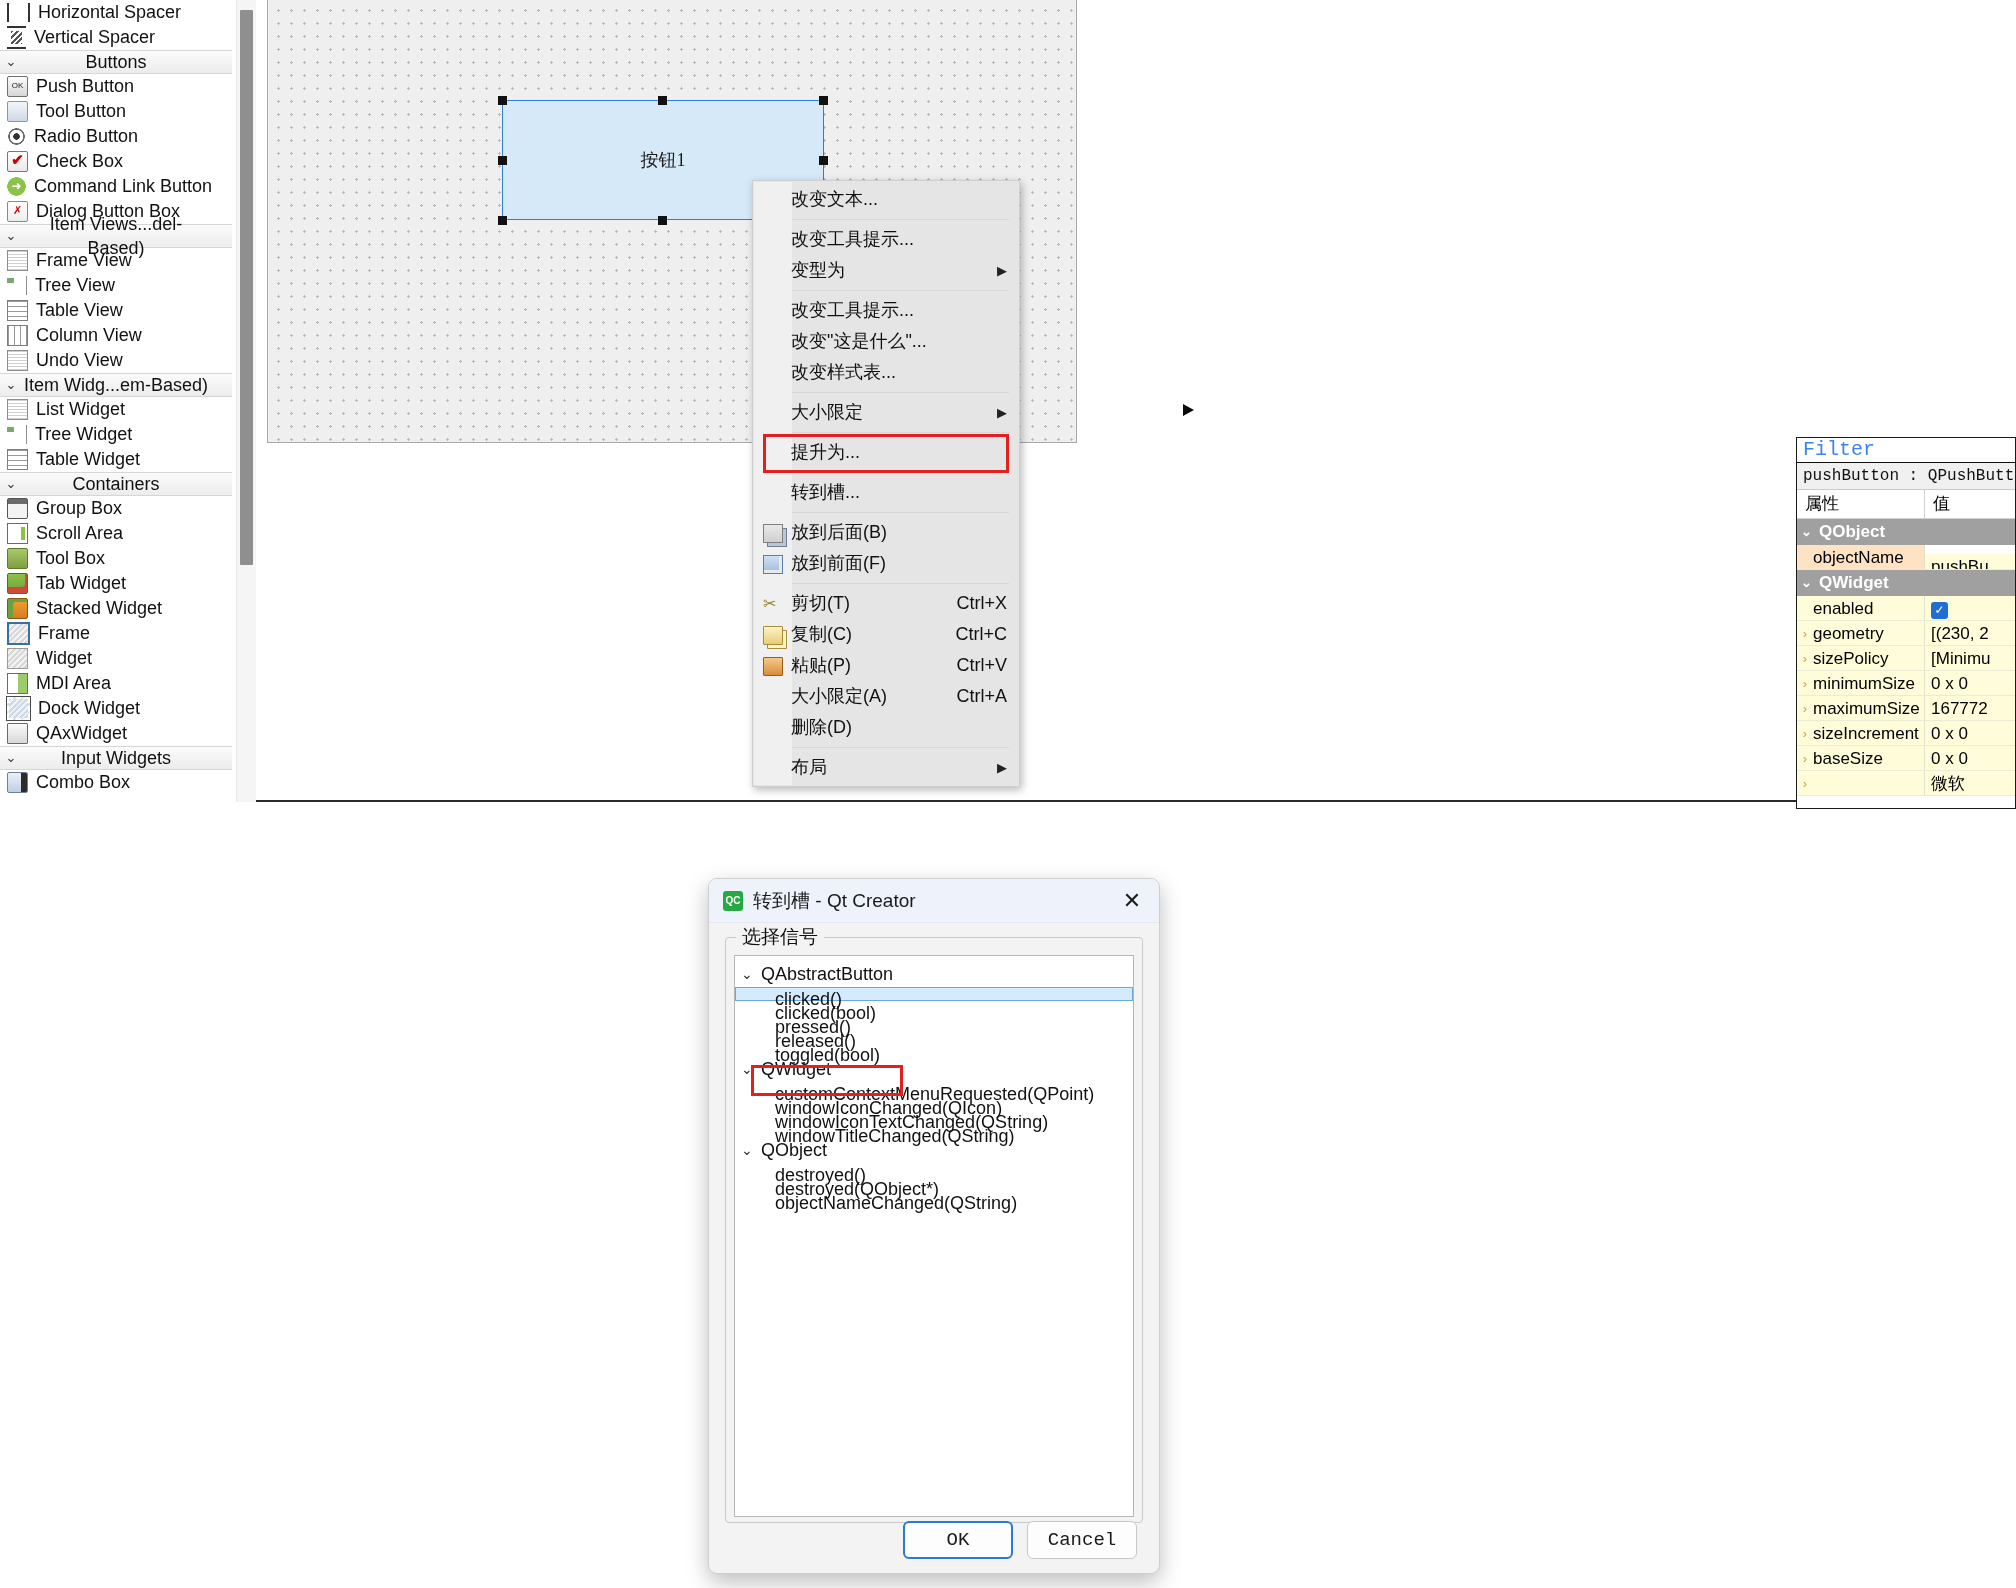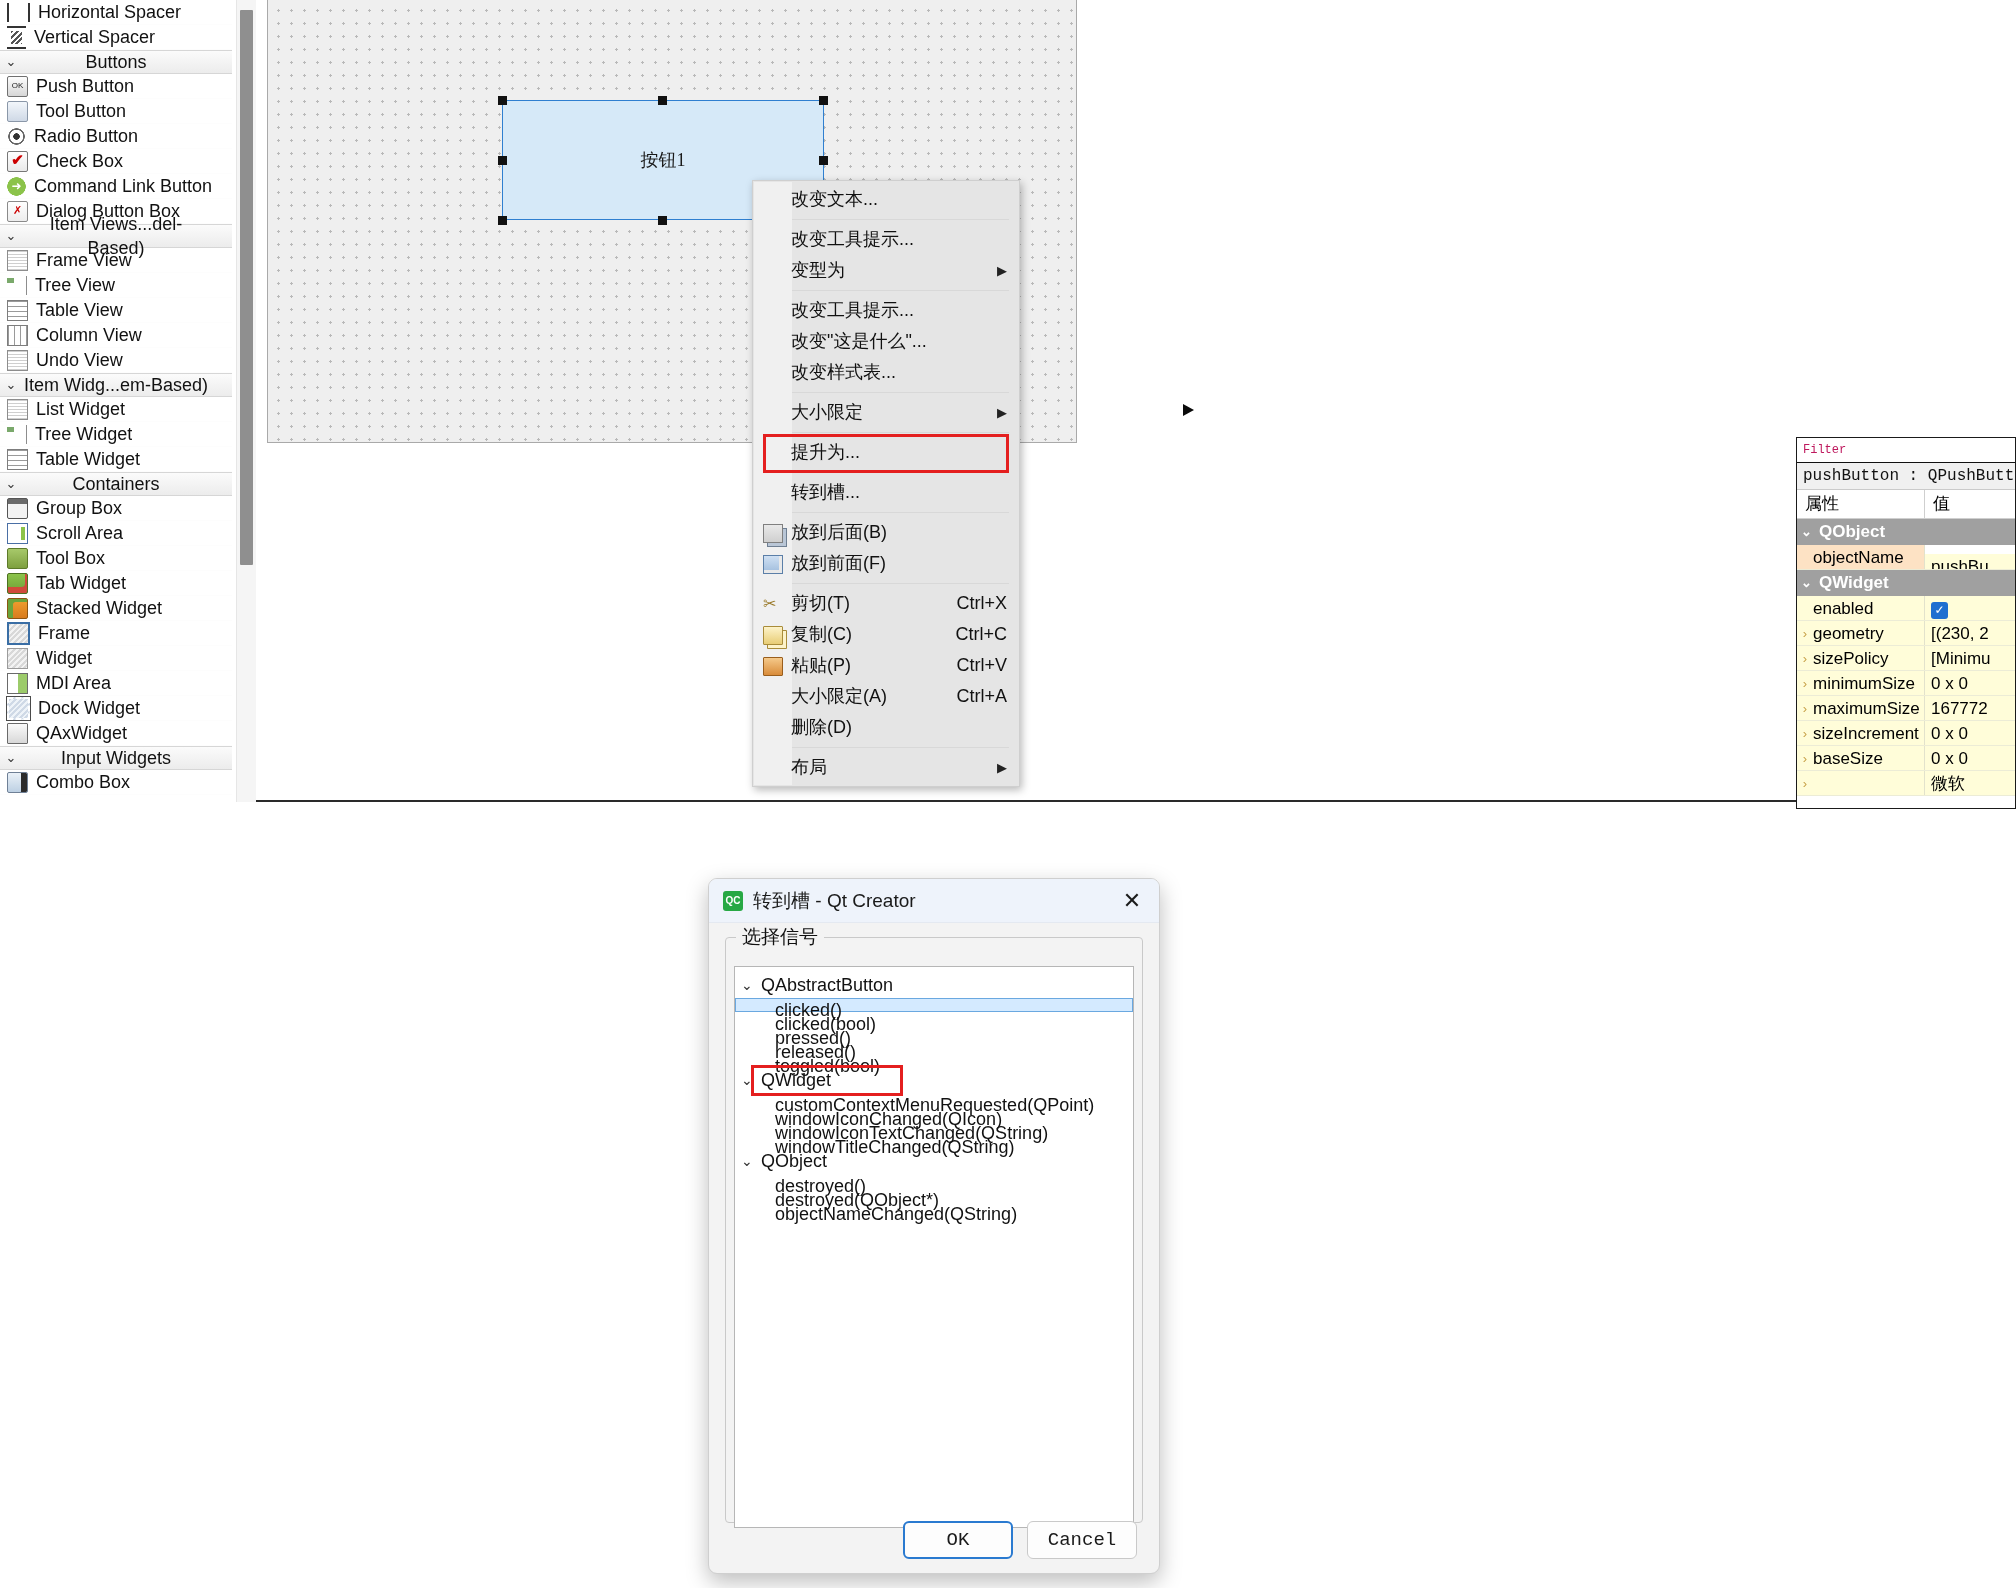--- a/index.html
+++ b/index.html
@@ -149,21 +149,21 @@
   }
 
   
   #property-editor{
     position:absolute;left:1796px;top:437px;width:220px;height:372px;
     background:#fff;border:1px solid #1a1a1a;box-sizing:border-box;overflow:hidden;
     font-size:17px;
   }
   #prop-filter{
     height:24px;line-height:24px;background:#fff;border-bottom:1px solid #111;
-    padding-left:6px;color:#be185d;font-family:"Liberation Mono",monospace;font-size:12px;
+    padding-left:6px;color:#3b82f6;font-family:"Liberation Mono",monospace;font-size:20px;
   }
   #prop-object{
     height:26px;line-height:26px;background:#f0f0f0;border-bottom:1px solid #cacaca;
     padding-left:6px;color:#111;font-family:"Liberation Mono",monospace;font-size:16px;white-space:nowrap;
   }
   .prop-head{display:flex;height:28px;line-height:28px;background:#fff;border-bottom:1px solid #cfcfcf;}
   .prop-head .c1{width:128px;padding-left:8px;box-sizing:border-box;border-right:1px solid #cfcfcf;}
   .prop-head .c2{flex:1;padding-left:8px;box-sizing:border-box;}
   .prop-group{
     height:26px;line-height:26px;background:#a0a0a0;color:#fff;font-weight:bold;
@@ -195,21 +195,21 @@
     height:44px;background:#eef3fb;display:flex;align-items:center;padding:0 10px 0 14px;
     box-sizing:border-box;border-bottom:1px solid #e4e9f1;
   }
   #dlg-app-icon{width:20px;height:20px;background:#27a844;border-radius:3px;color:#fff;
     font-size:10px;font-weight:bold;line-height:20px;text-align:center;margin-right:10px;}
   #dlg-title{flex:1;font-size:19px;color:#1a1a1a;white-space:nowrap;}
   #dlg-close{width:34px;height:30px;display:flex;align-items:center;justify-content:center;
     font-size:22px;color:#1a1a1a;}
   #dlg-body{padding:14px 16px 0 16px;box-sizing:border-box;}
   #signal-group{
-    position:relative;border:1px solid #c9c9c9;border-radius:4px;padding:28px 8px 8px 8px;
+    position:relative;border:1px solid #c9c9c9;border-radius:4px;padding:17px 8px 8px 8px;
     box-sizing:border-box;height:586px;
   }
   #signal-group-title{
     position:absolute;left:10px;top:-14px;background:#f3f3f3;padding:0 6px;font-size:19px;color:#111;
   }
   #signal-tree{
     background:#fff;border:1px solid #b6b6b6;height:562px;box-sizing:border-box;
     padding:6px 0 0 0;overflow:hidden;font-size:18px;color:#111;
   }
   .tree-group{height:25px;line-height:25px;display:flex;align-items:center;padding-left:6px;}

